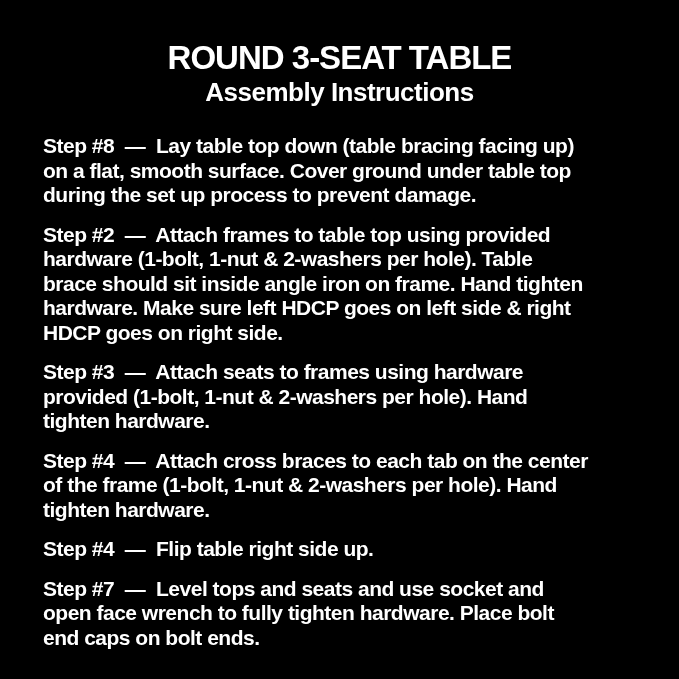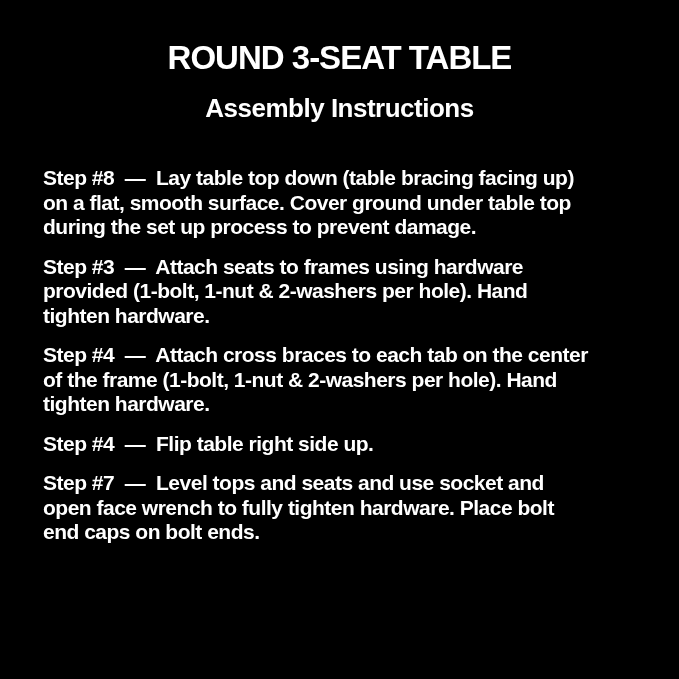--- a/index.html
+++ b/index.html
@@ -27,21 +27,21 @@
   }
   .title {
     margin: 0;
     font-size: 33px;
     line-height: 38px;
     font-weight: 700;
     letter-spacing: -1px;
     color: #ffffff;
   }
   .subtitle {
-    margin: 16px;
+    margin: 0;
     font-size: 26px;
     line-height: 30px;
     font-weight: 700;
     letter-spacing: -0.5px;
     color: #ffffff;
   }
   .steps {
     padding: 27px 22px 0 43px;
   }
   .step {
@@ -60,20 +60,25 @@
 <main class="sheet" style="color: rgb(255, 255, 255);">
   <header class="head">
     <h1 class="title">ROUND 3-SEAT TABLE</h1>
     <h2 class="subtitle">Assembly Instructions</h2>
   </header>
 
   <section class="steps">
     <p class="step">Step #8  —  Lay table top down (table bracing facing up)
 on a flat, smooth surface. Cover ground under table top
 during the set up process to prevent damage.</p>
+    <p class="step">Step #2  —  Attach frames to table top using provided
+hardware (1-bolt, 1-nut &amp; 2-washers per hole). Table
+brace should sit inside angle iron on frame. Hand tighten
+hardware. Make sure left HDCP goes on left side &amp; right
+HDCP goes on right side.</p>
     <p class="step">Step #3  —  Attach seats to frames using hardware
 provided (1-bolt, 1-nut &amp; 2-washers per hole). Hand
 tighten hardware.</p>
     <p class="step">Step #4  —  Attach cross braces to each tab on the center
 of the frame (1-bolt, 1-nut &amp; 2-washers per hole). Hand
 tighten hardware.</p>
     <p class="step">Step #4  —  Flip table right side up.</p>
     <p class="step">Step #7  —  Level tops and seats and use socket and
 open face wrench to fully tighten hardware. Place bolt
 end caps on bolt ends.</p>

